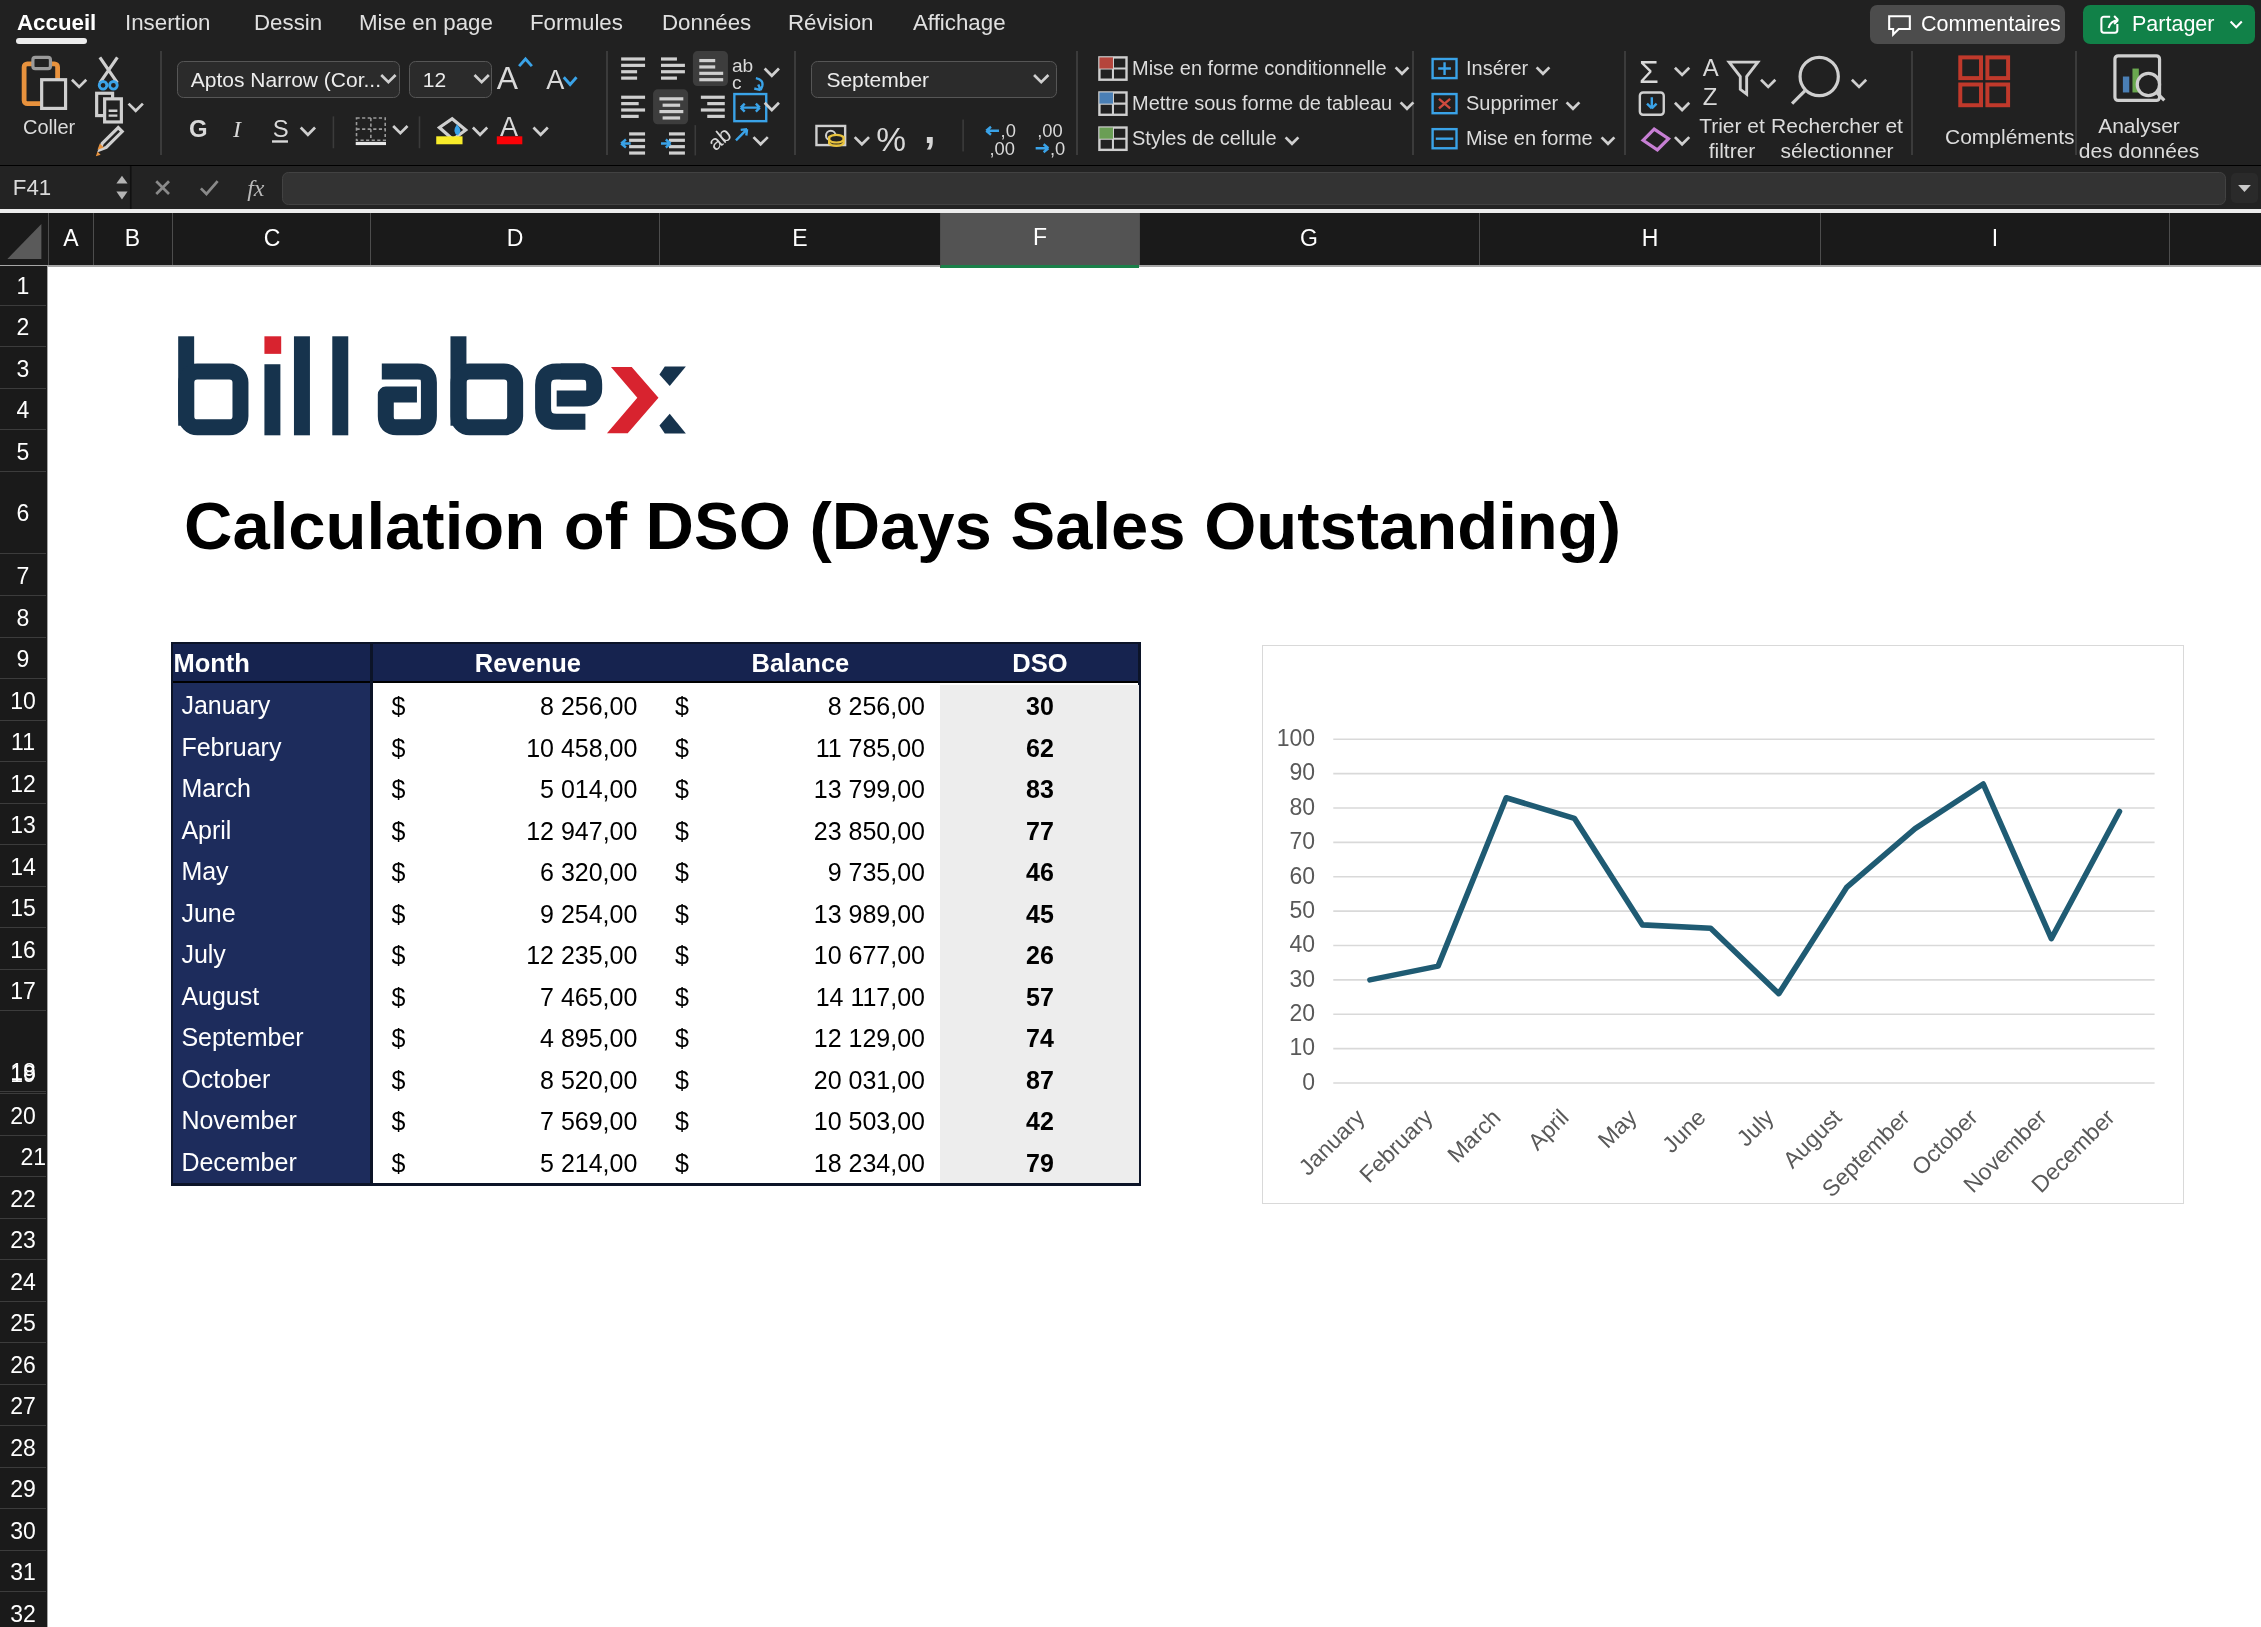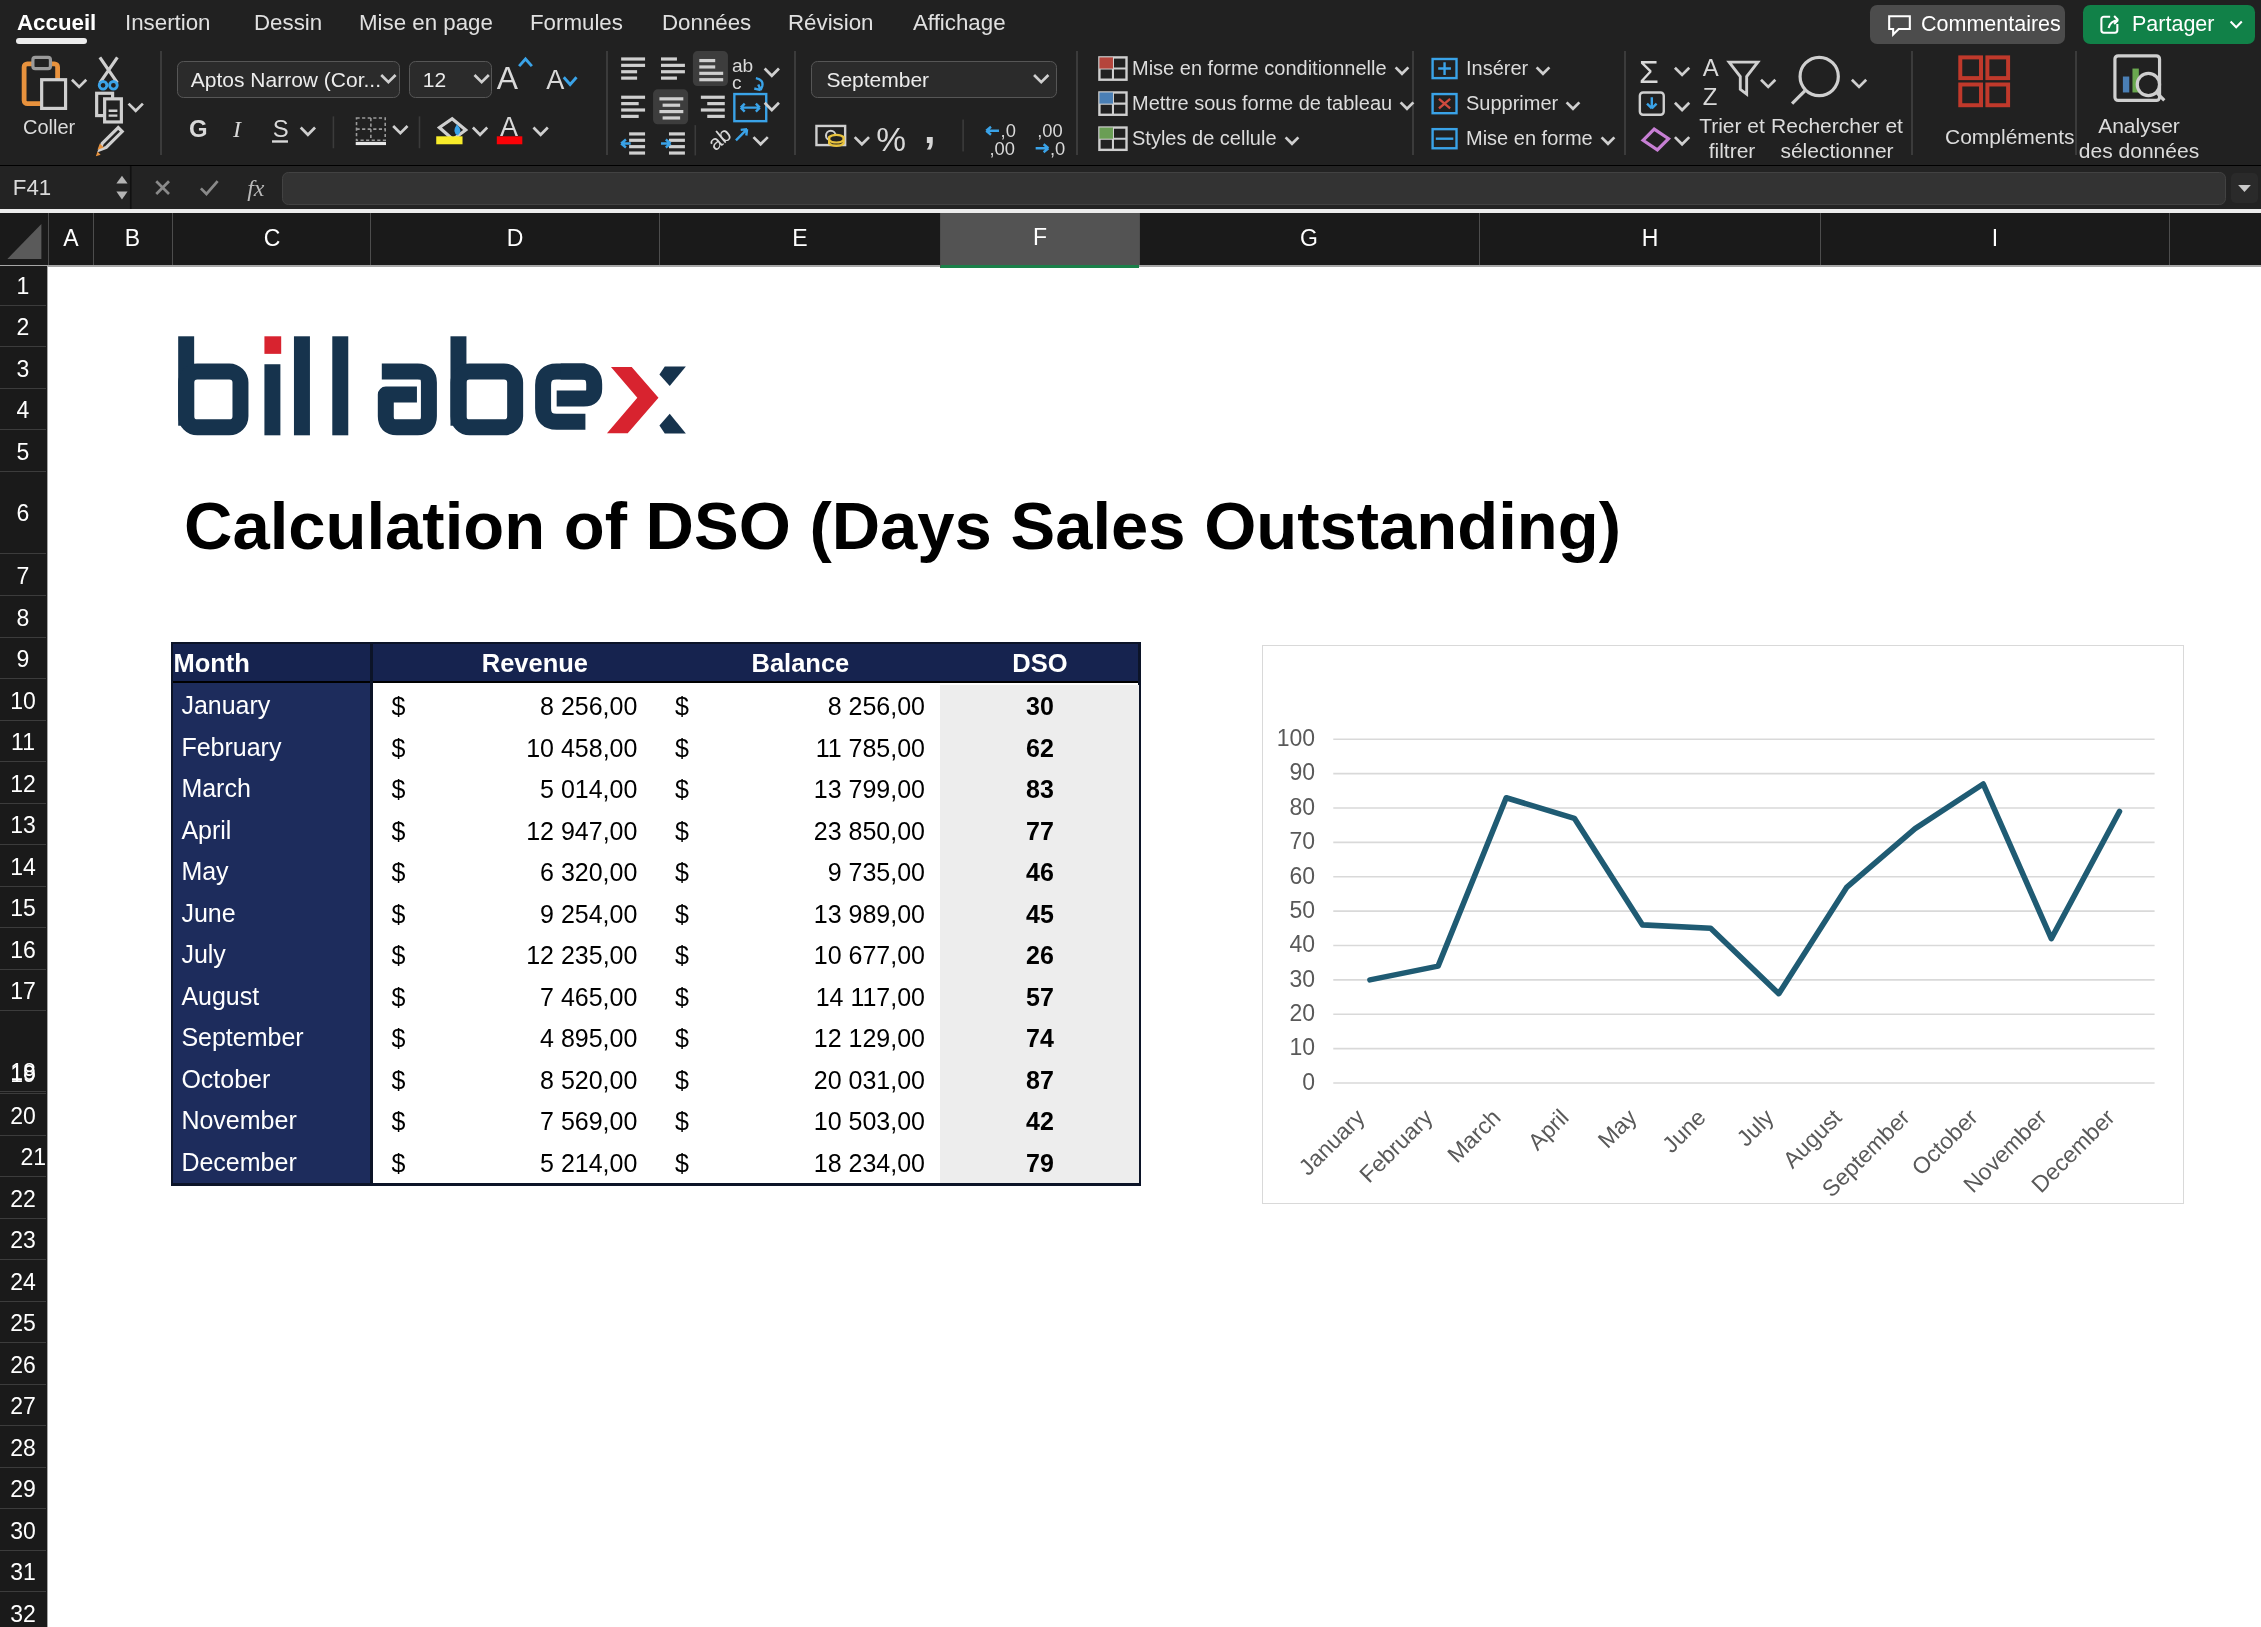--- a/index.html
+++ b/index.html
@@ -350,21 +350,21 @@
     <polygon points="611.7,56.69999999999999 618.4,46.80000000000001 644.8,46.80000000000001 624.6,71.39999999999998" fill="#16334d"></polygon>
     <polygon points="611.7,120.60000000000002 624.6,105.89999999999998 644.8,130.60000000000002 618.4,130.60000000000002" fill="#16334d"></polygon>
   </svg>
 <div id="title">Calculation of DSO (Days Sales Outstanding)</div>
 <div id="tbl">
     <div id="tblin">
   <div id="monthcol"></div>
   <div id="dsocol"></div>
   <div id="theadrow">
     <div style="left:0;">Month</div>
-    <div style="left:217px;width:289px;text-align:center;">Revenue</div>
+    <div style="left:210px;width:289px;text-align:center;">Revenue</div>
     <div style="left:488px;width:278px;text-align:center;">Balance</div>
     <div style="left:767px;width:199px;text-align:center;">DSO</div>
   </div>
   <div id="cdiv"></div>
 <div class="trow" style="top: 41px;">
         <div class="c-month">January</div>
         <div class="c-rev">
           <span class="dollar">$</span>
           <span class="num">8&nbsp;256,00</span>
         </div>

